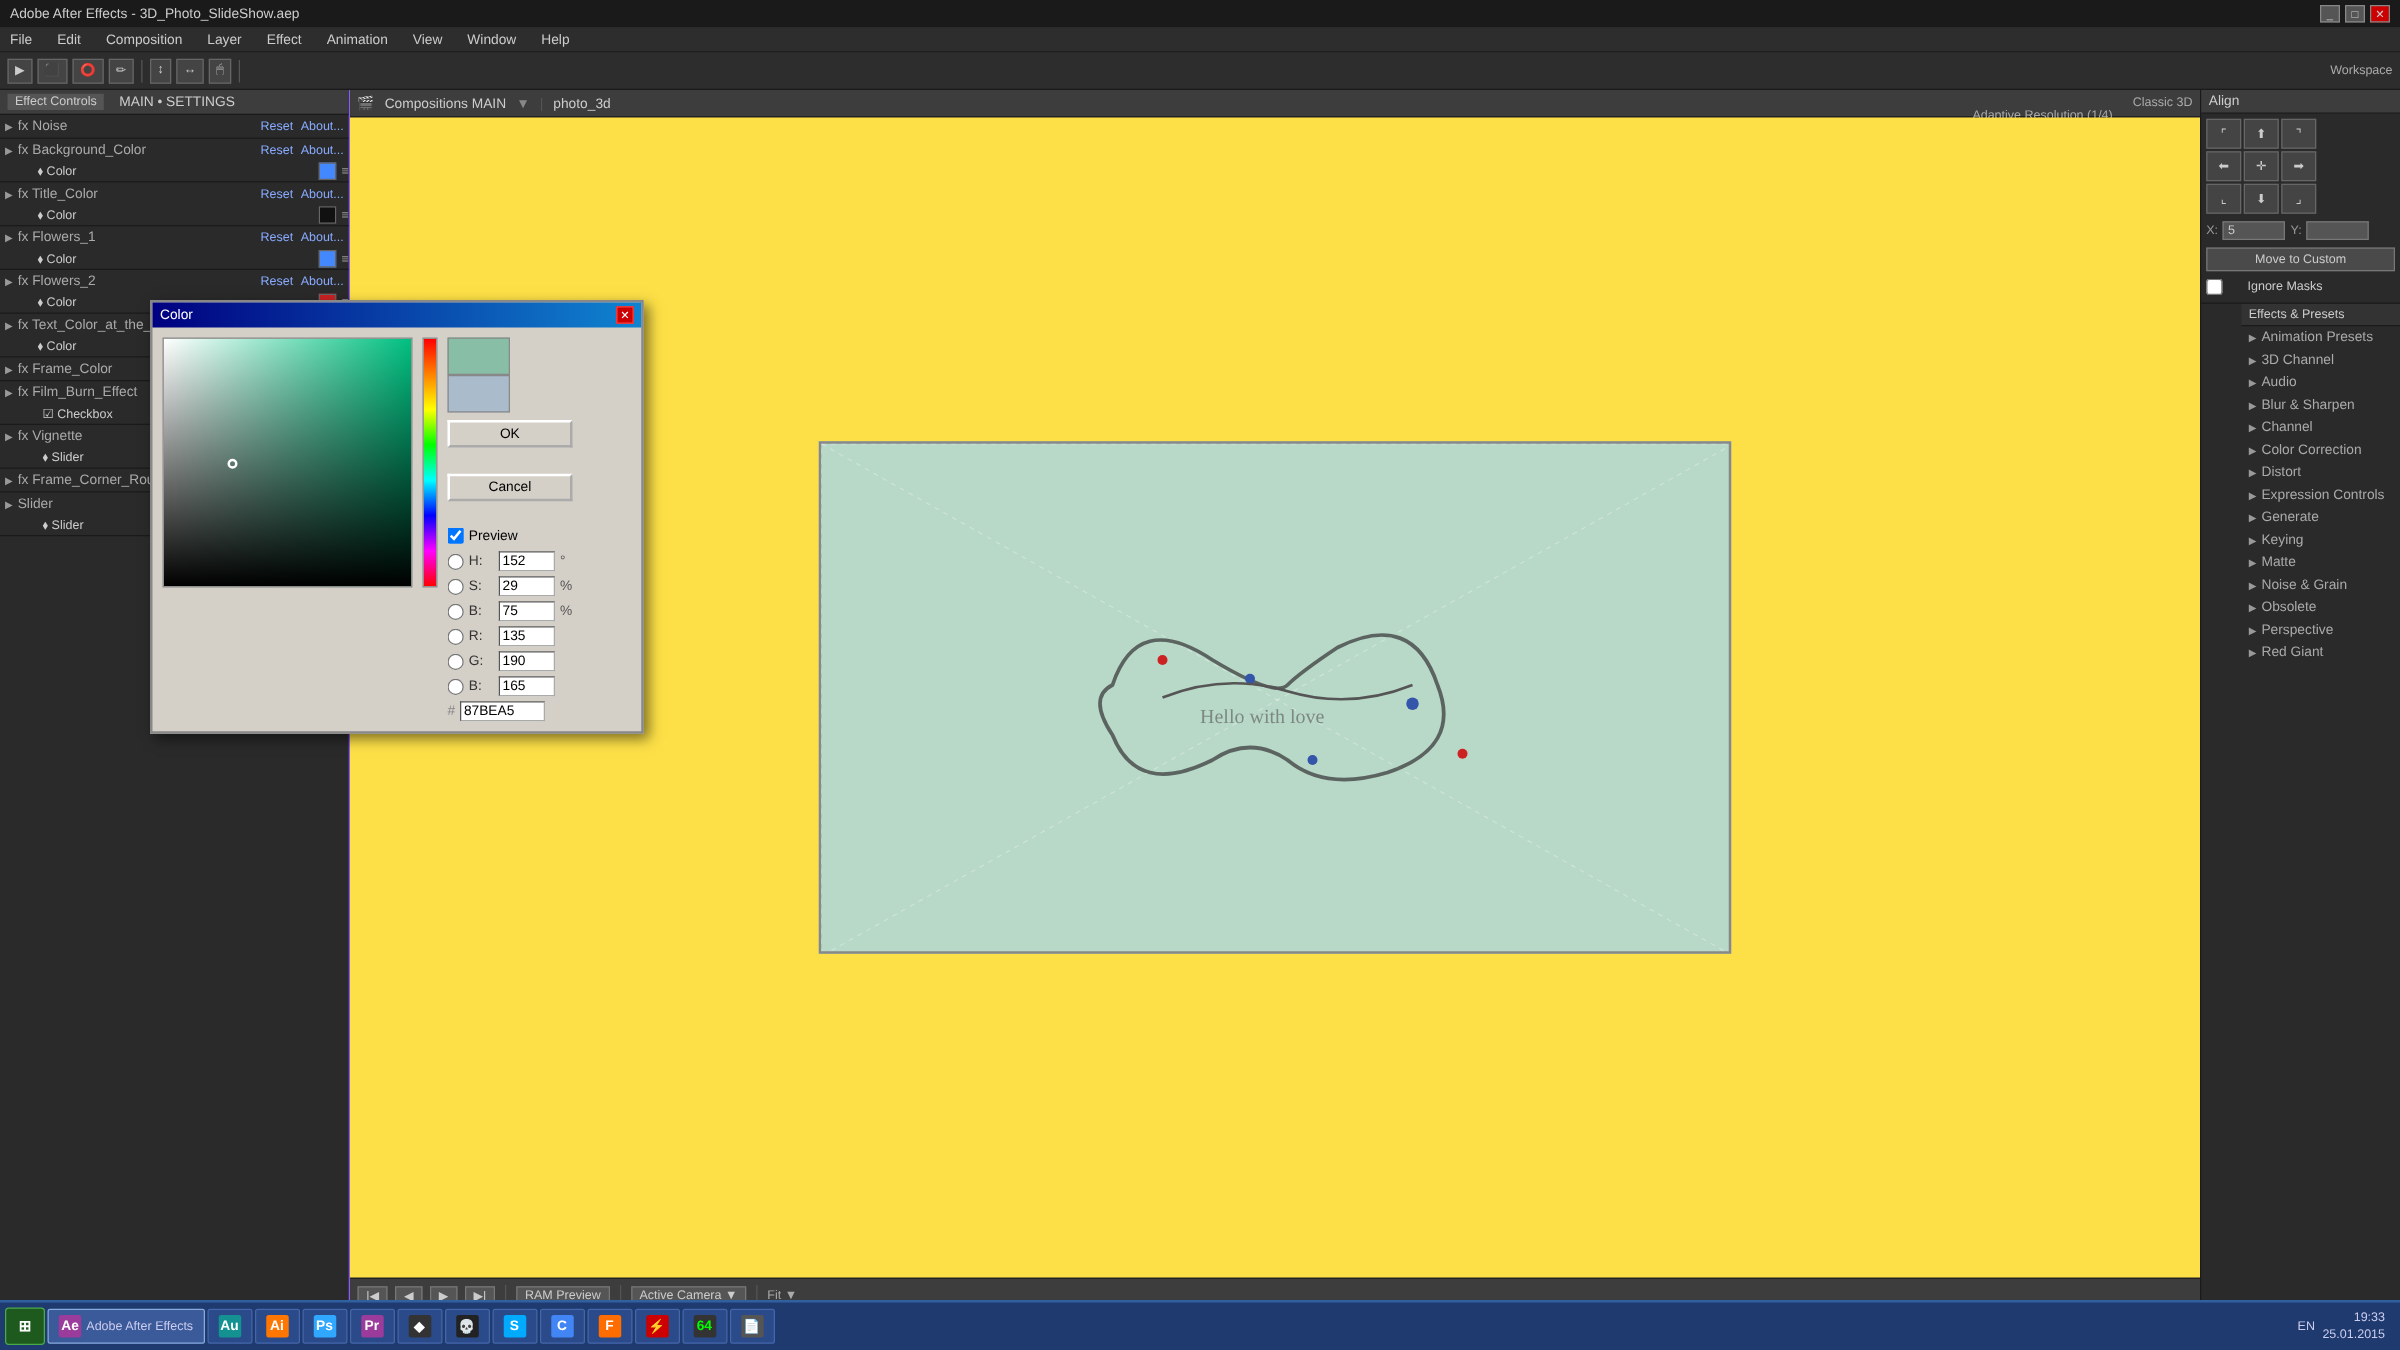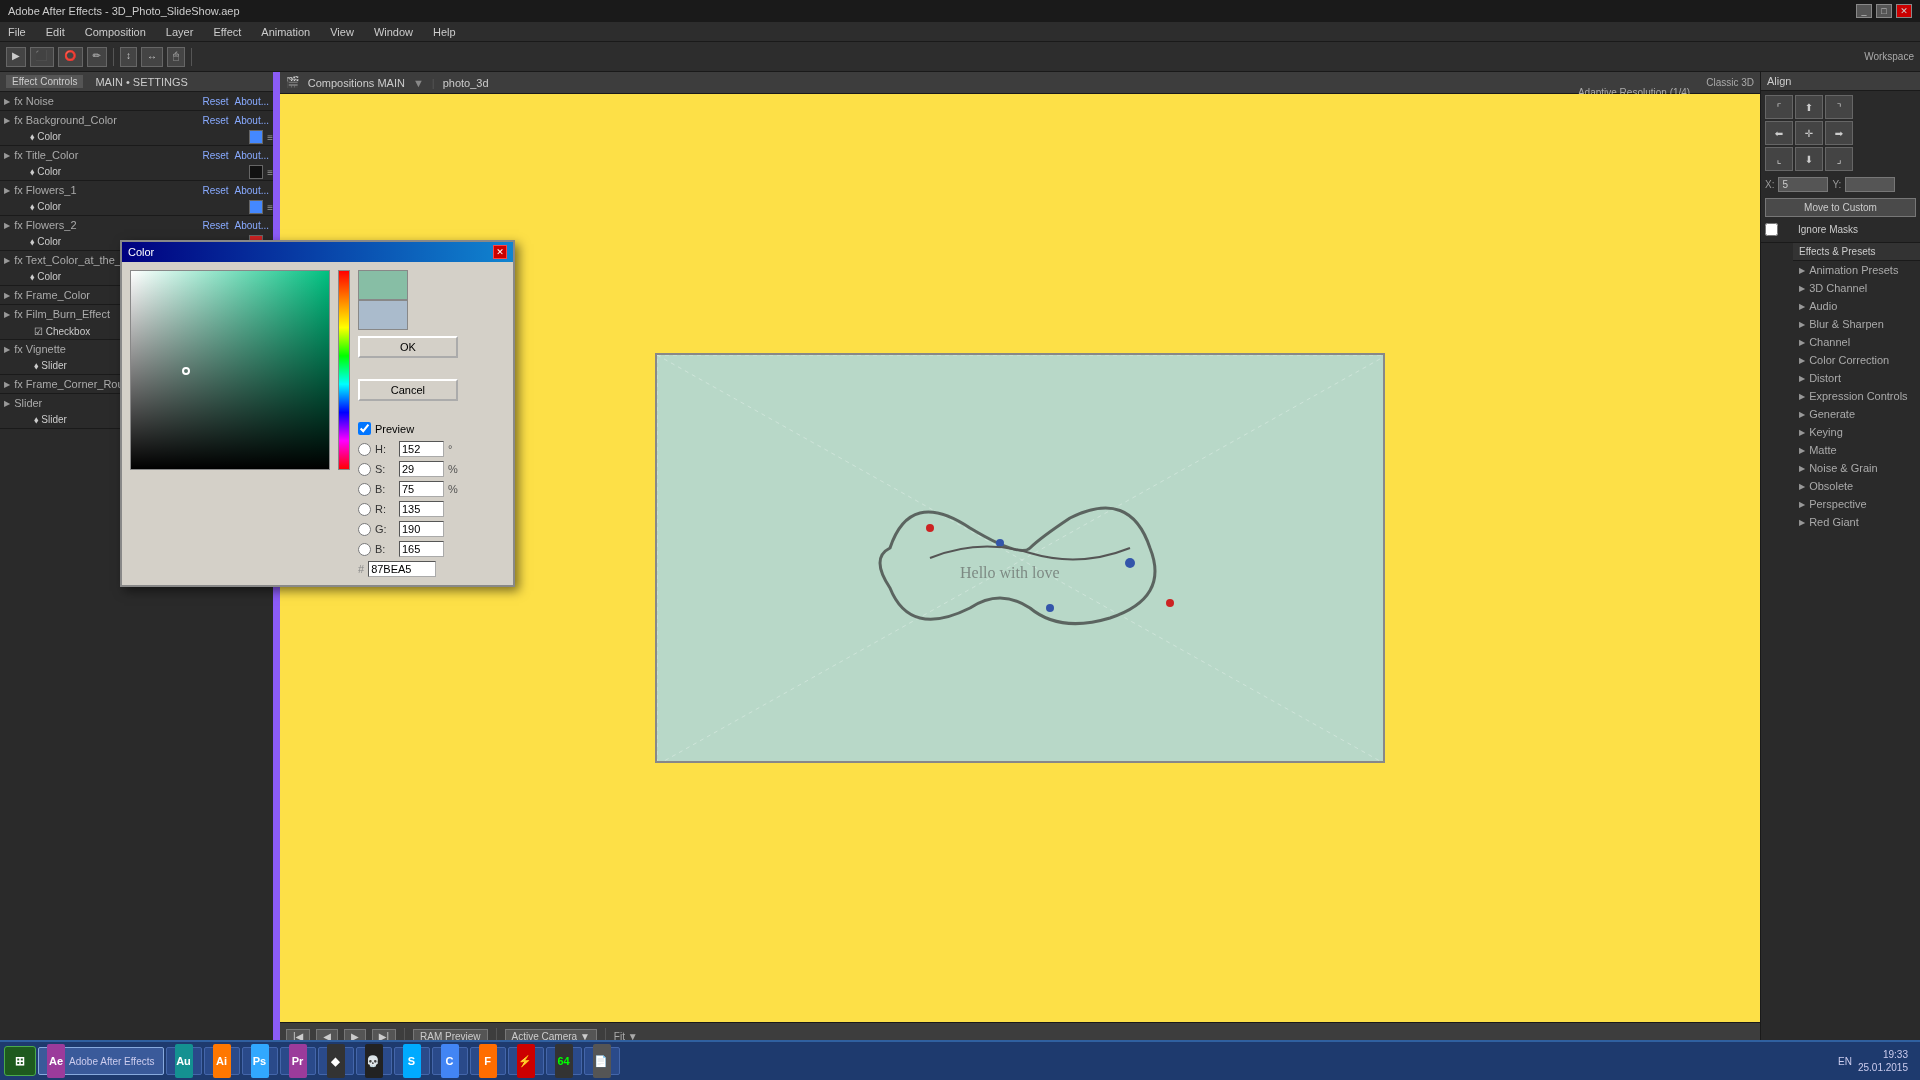--- a/index.html
+++ b/index.html
@@ -71,21 +71,21 @@
     
     #main-layout {
       display: flex;
       height: calc(1080px - 22px - 20px - 30px - 30px);
     }
 
     
     #left-panel {
       width: 280px;
       background: #2a2a2a;
-      border-right: 7px solid #8b5cf6;
+      border-right: 1px solid #8b5cf6;
       overflow-y: auto;
       flex-shrink: 0;
     }
 
     .panel-header {
       background: #3d3d3d;
       padding: 3px 6px;
       font-size: 11px;
       color: #ccc;
       border-bottom: 1px solid #1a1a1a;
@@ -527,21 +527,21 @@
       cursor: pointer;
       height: 28px;
       display: flex;
       align-items: center;
       gap: 4px;
       border-radius: 2px;
     }
     .taskbar-app.active { background: #3a5a9a; border-color: #88aadd; }
 
     .taskbar-app-icon {
-      width: 18px; height: 34px;
+      width: 18px; height: 18px;
       border-radius: 2px;
       display: flex; align-items: center; justify-content: center;
       font-size: 11px;
       font-weight: bold;
     }
 
     .tb-ae { background: #9b3b9b; color: white; }
     .tb-au { background: #149191; color: white; }
     .tb-ai { background: #ff7700; color: white; }
     .tb-ps { background: #31a8ff; color: white; }

